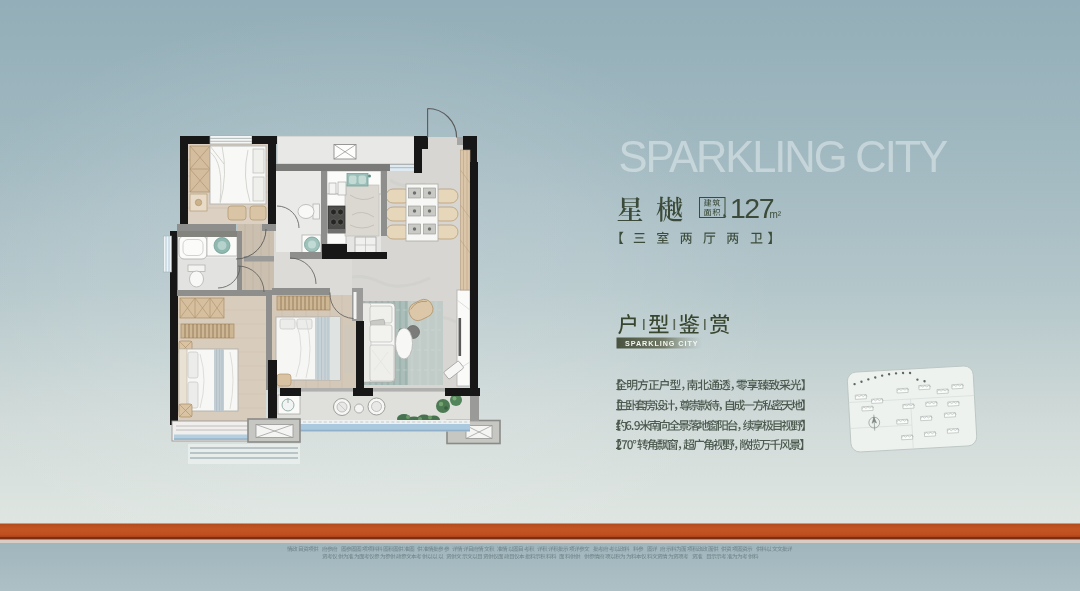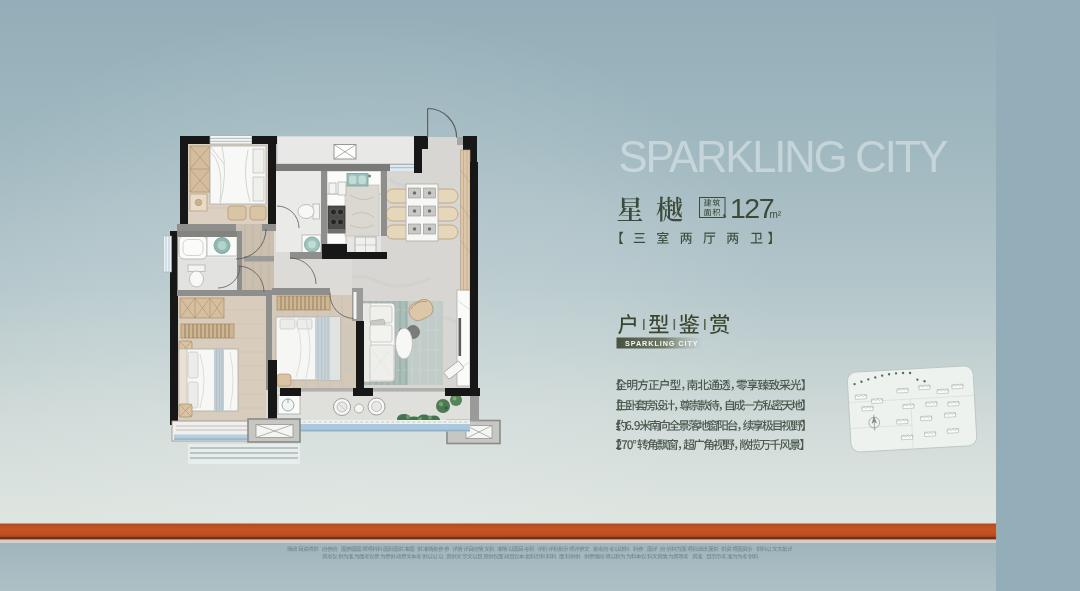--- a/index.html
+++ b/index.html
@@ -1,14 +1,14 @@
 <!DOCTYPE html>
 <html><head><meta charset="utf-8"><style>
 html,body{margin:0;padding:0;background:#93aeb8}
-#page{position:relative;width:996px;height:591px;overflow:hidden}
+#page{position:relative;width:1080px;height:591px;overflow:hidden}
 svg{display:block}
 text{font-family:"Liberation Sans",sans-serif}
 </style></head><body>
 <div id="page">
 <svg width="1080" height="591" viewBox="0 0 1080 591">
 <defs>
 <linearGradient id="bg" x1="0" y1="0" x2="0" y2="1">
 <stop offset="0" stop-color="#93aeb8"></stop>
           <stop offset="0.28" stop-color="#a0b8c0"></stop>
 <stop offset="0.55" stop-color="#b3c6ca"></stop>

